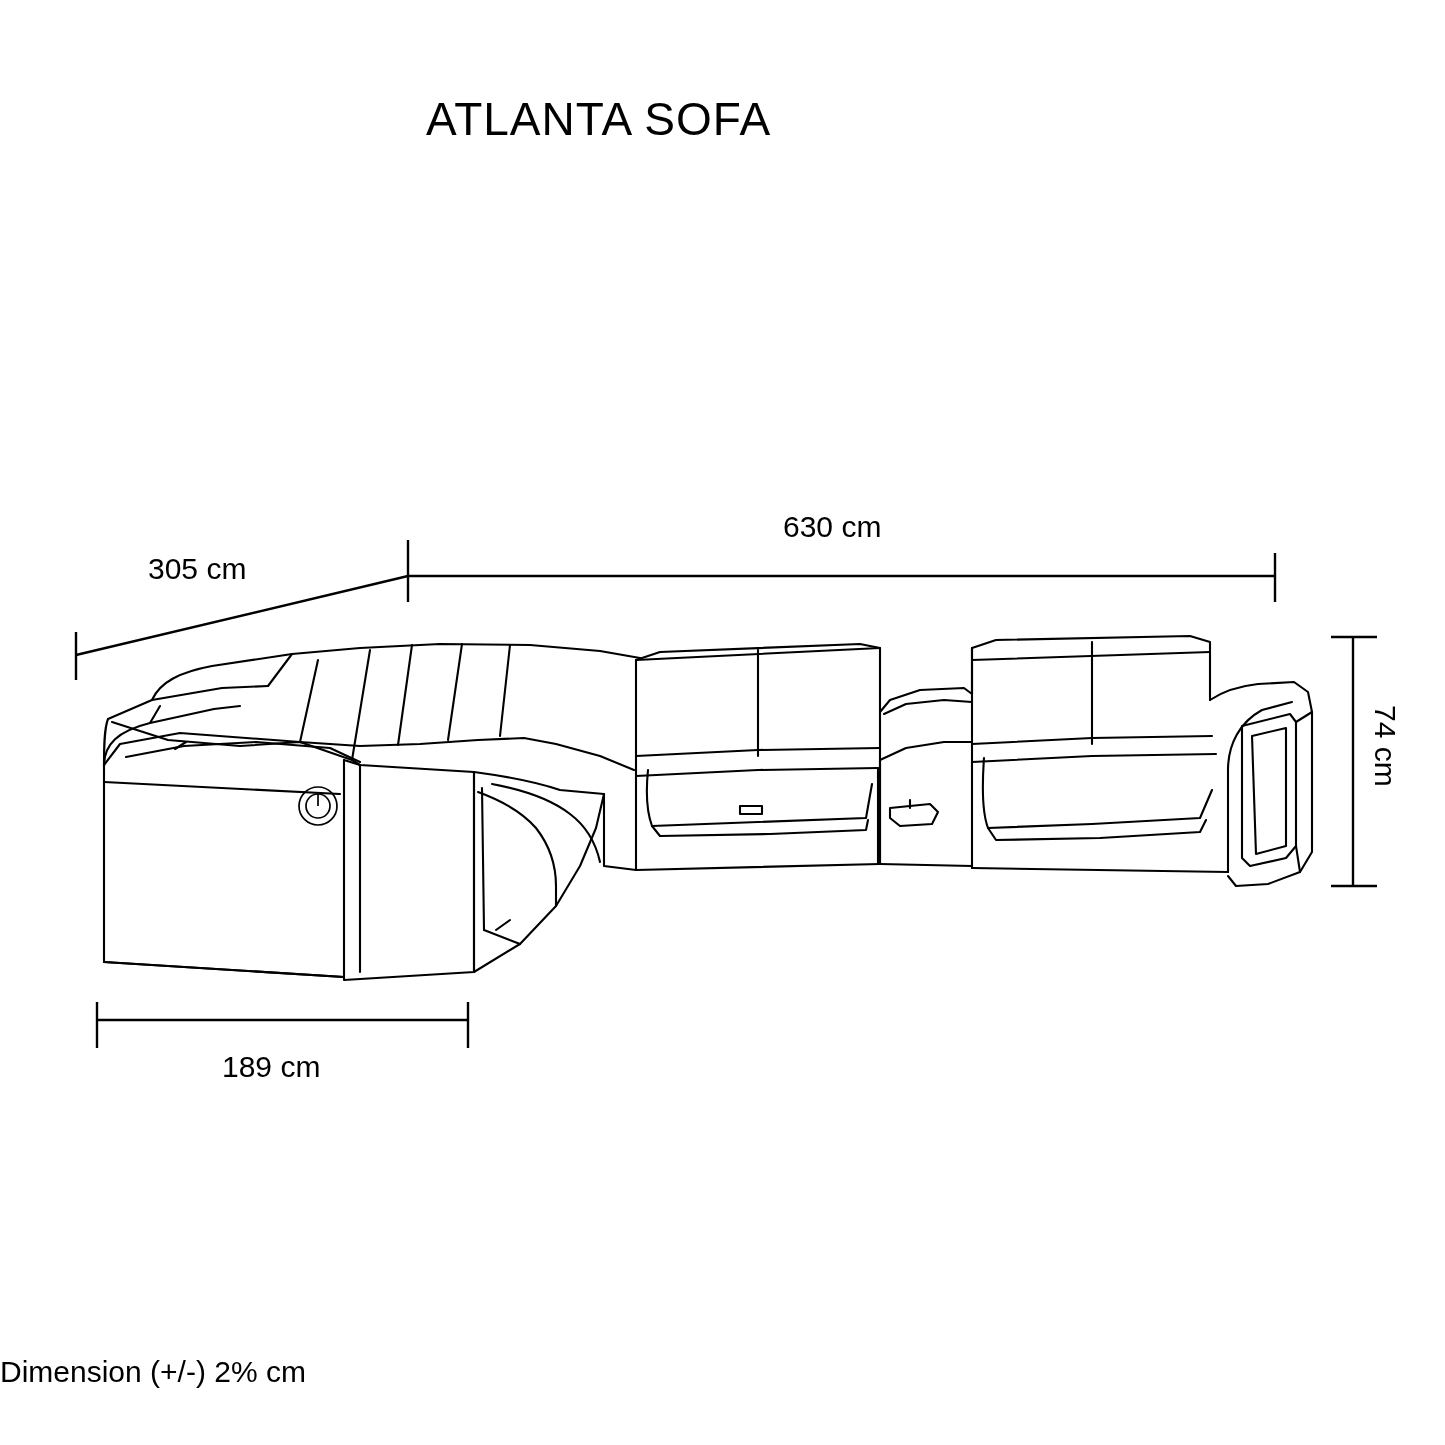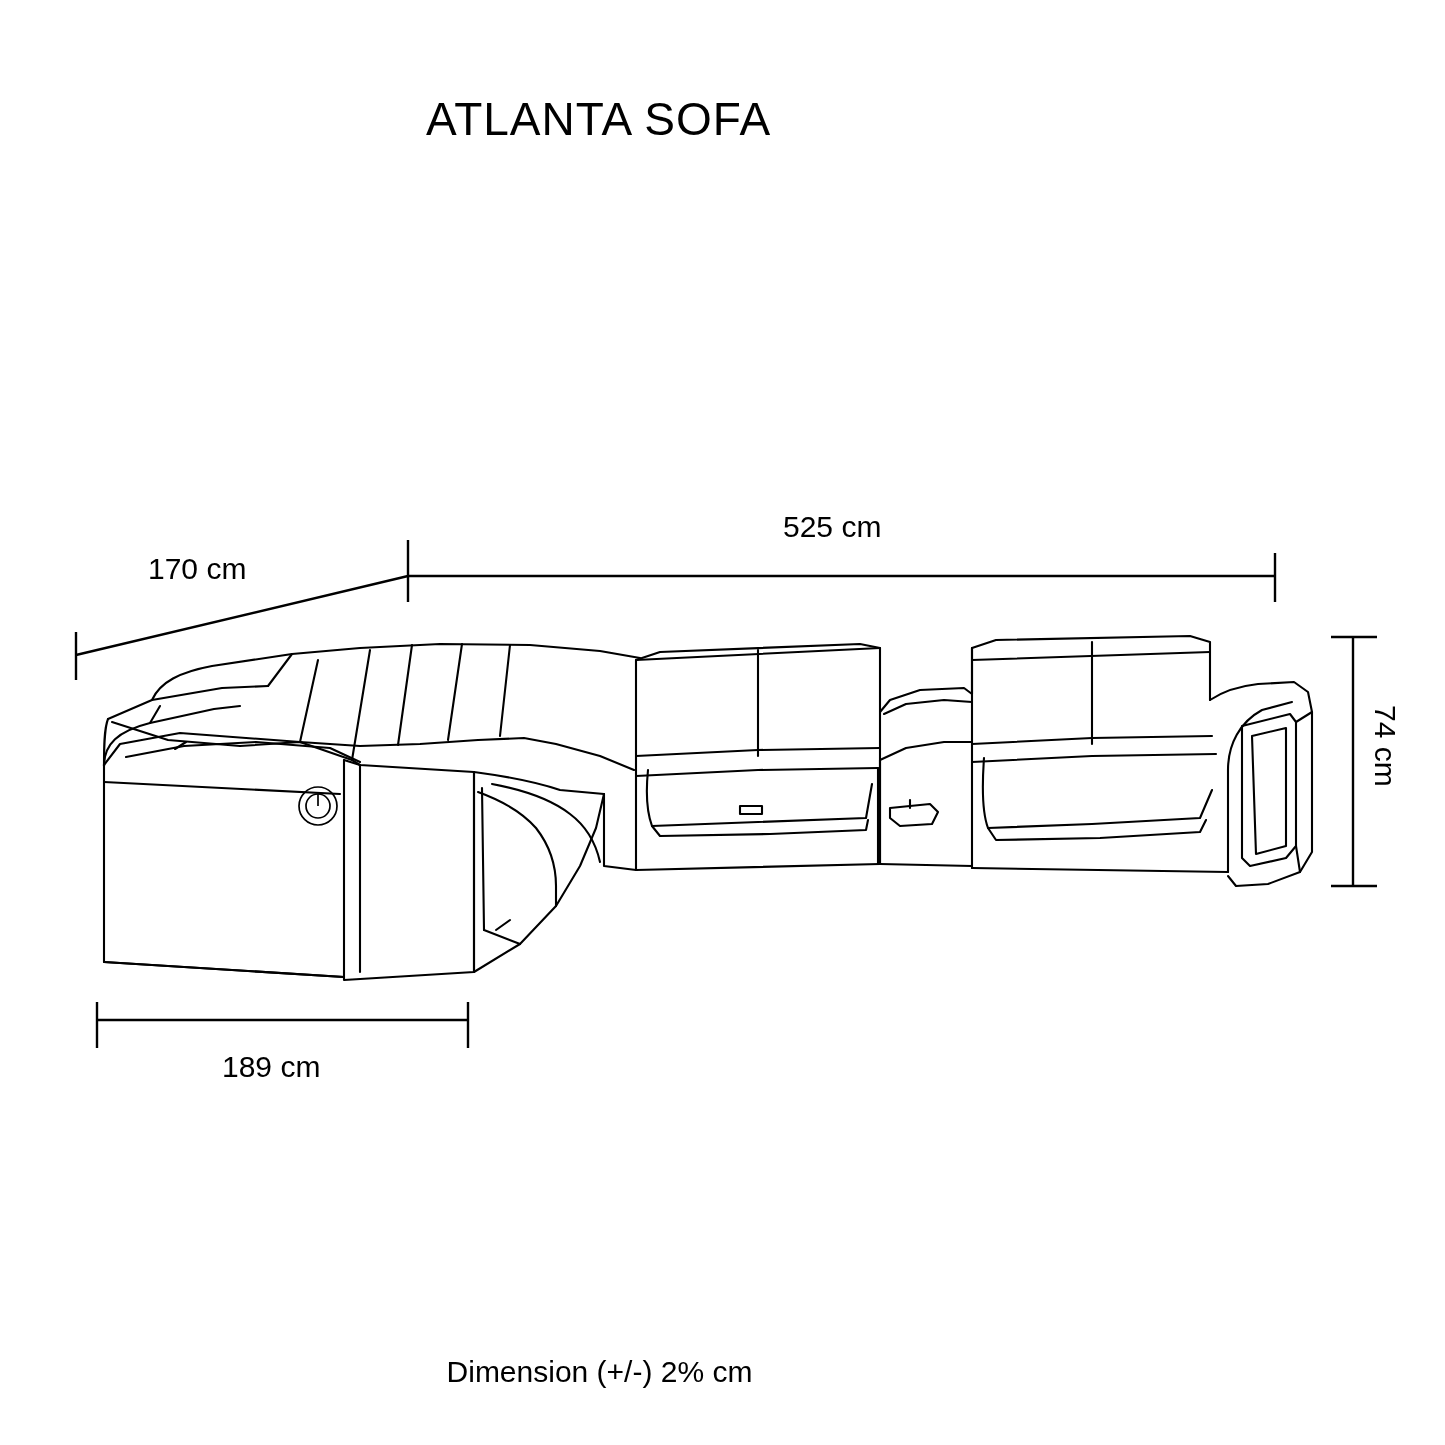--- a/index.html
+++ b/index.html
@@ -6,40 +6,40 @@
   body{
     width:1445px;height:1445px;background:#ffffff;
     font-family:"Liberation Sans", sans-serif;
     color:#000;position:relative;overflow:hidden;
   }
   .title{
     position:absolute;top:92px;left:0;width:1197px;text-align:center;
     font-size:46px;letter-spacing:1px;font-weight:400;
   }
   .dim-note{
-    position:absolute;left:0;top:1355px;width:1257px;text-align:center;
+    position:absolute;left:0;top:1355px;width:1257px;text-align:left;
     padding-right:58px;box-sizing:border-box;font-size:30px;
   }
   .label{position:absolute;font-size:30px;white-space:nowrap;}
   .label-338{left:783px;top:510px;}
   .label-305{left:148px;top:552px;}
   .label-109{left:222px;top:1050px;}
   .label-74{left:1368px;top:705px;writing-mode:vertical-rl;text-orientation:mixed;}
   svg{position:absolute;left:0;top:0;}
   .ln{fill:none;stroke:#000;stroke-width:2.1;stroke-linejoin:round;stroke-linecap:round;}
   .thin{fill:none;stroke:#000;stroke-width:1.7;}
   .dimline{fill:none;stroke:#000;stroke-width:2.4;}
 </style>
 </head>
 <body>
 
 <div class="title">ATLANTA SOFA</div>
 
-<div class="label label-338">525 cm</div>
-<div class="label label-305">170 cm</div>
+<div class="label label-338">630 cm</div>
+<div class="label label-305">305 cm</div>
 <div class="label label-109">189 cm</div>
 <div class="label label-74">74 cm</div>
 
 <svg width="1445" height="1445" viewBox="0 0 1445 1445">
 
   <g>
 
     <line class="dimline" x1="408" y1="576" x2="1275" y2="576"></line>
     <line class="dimline" x1="408" y1="540" x2="408" y2="602"></line>
     <line class="dimline" x1="1275" y1="553" x2="1275" y2="602"></line>

